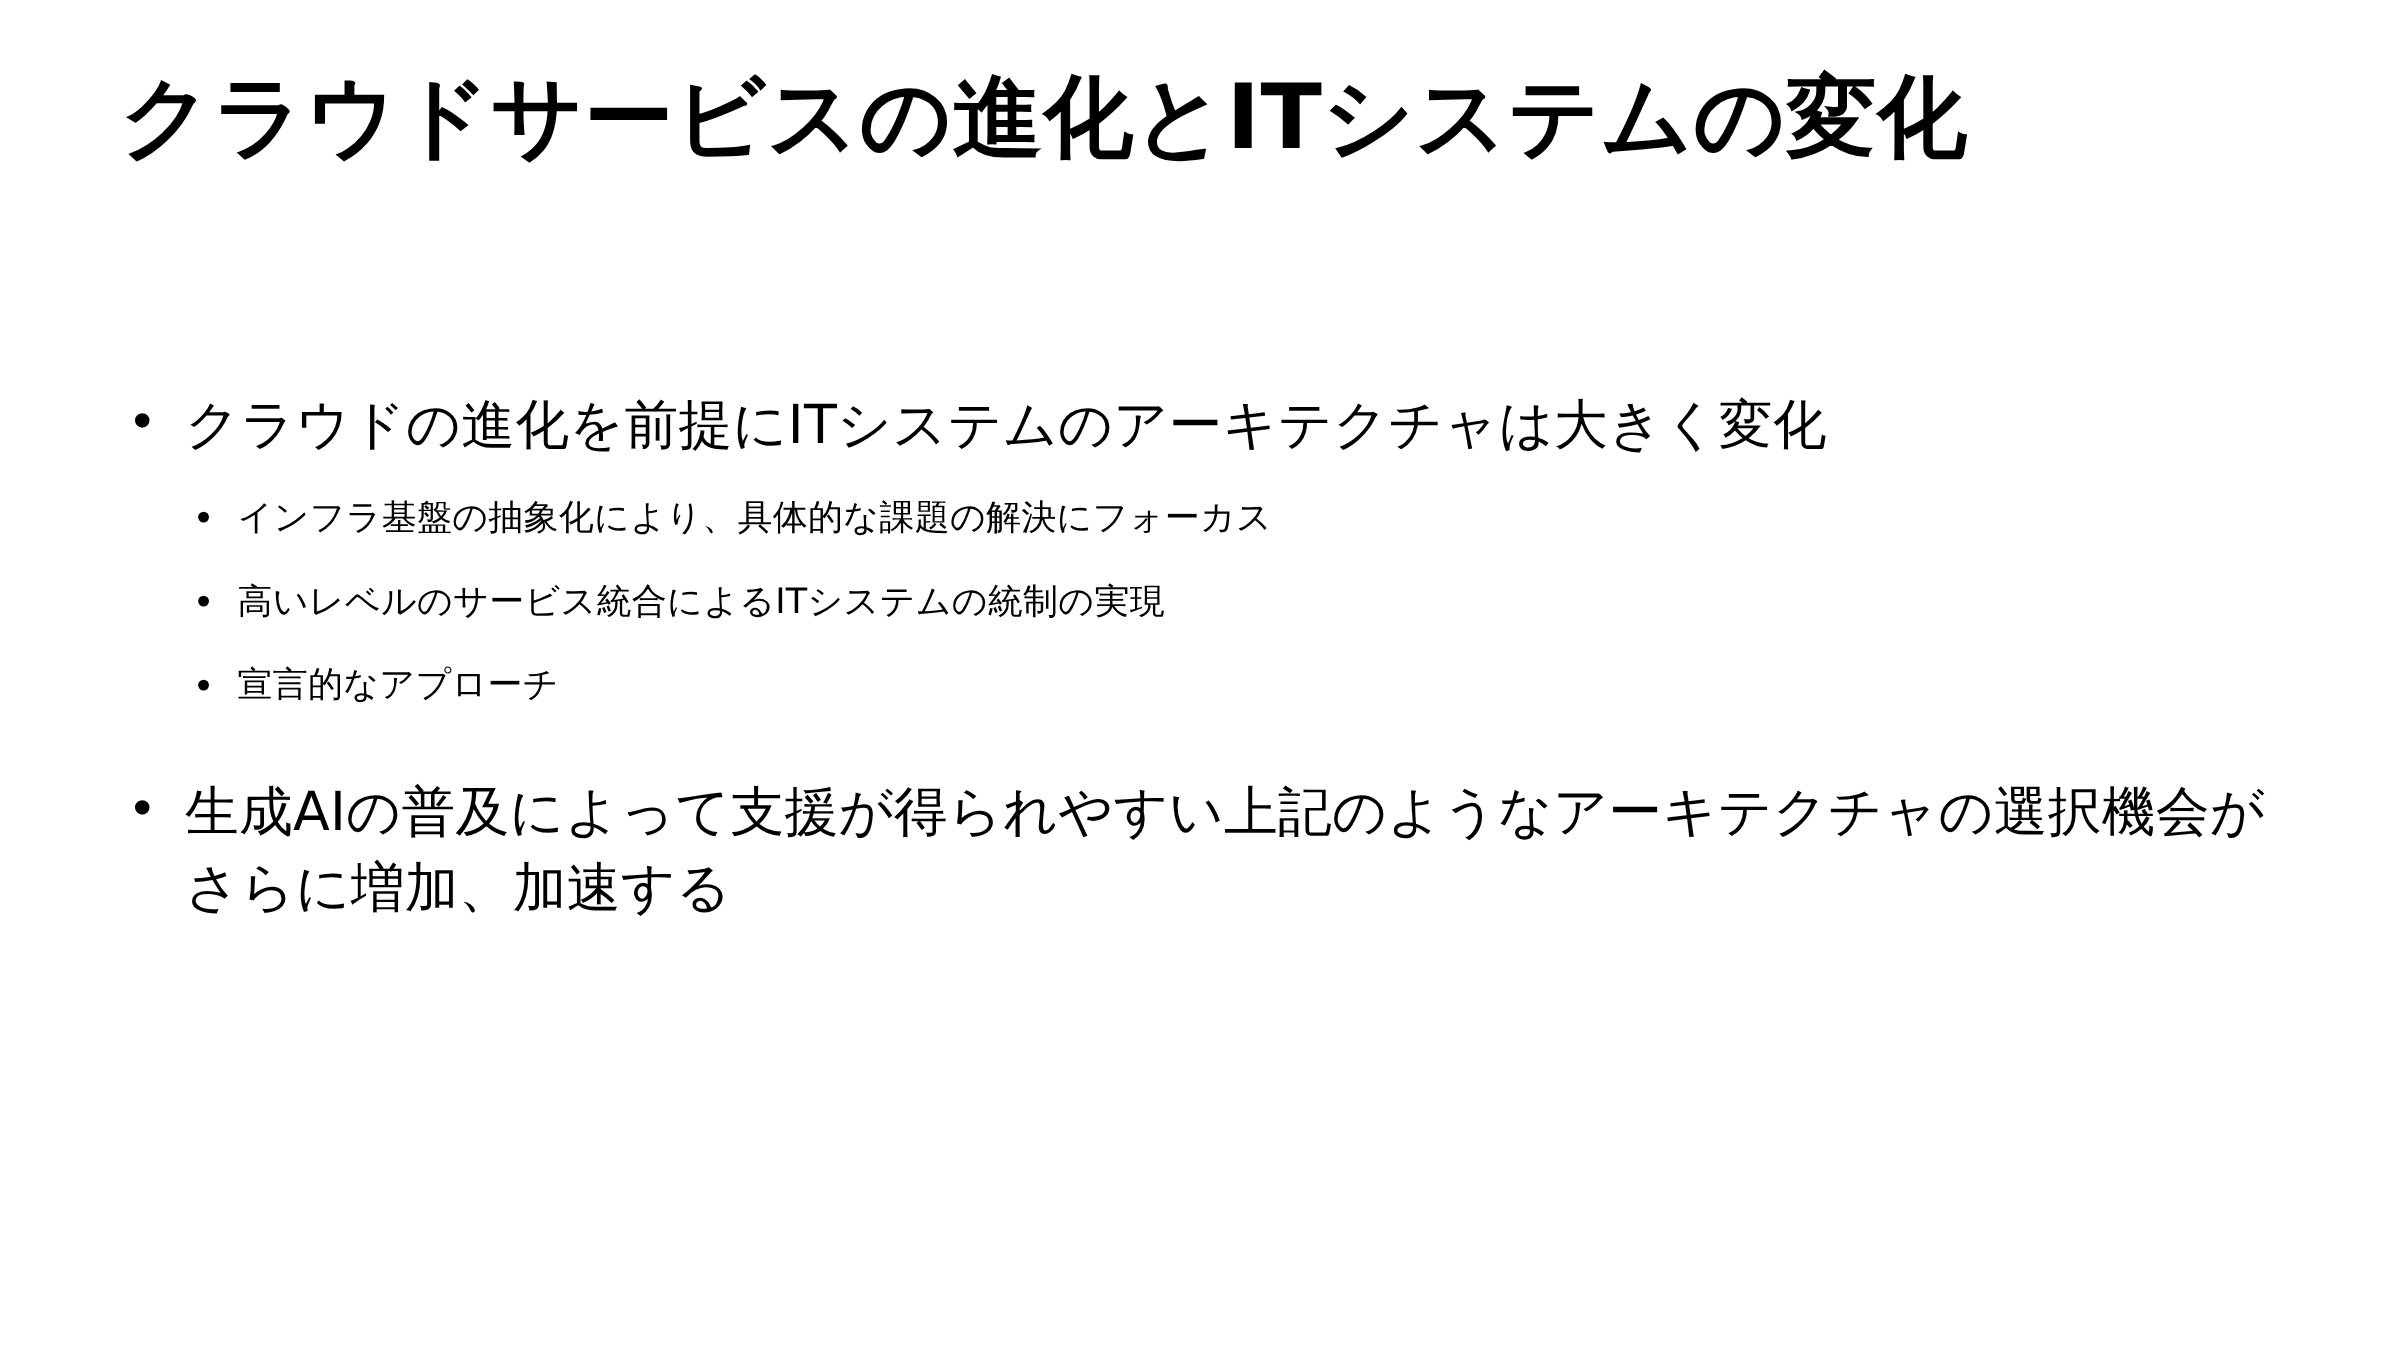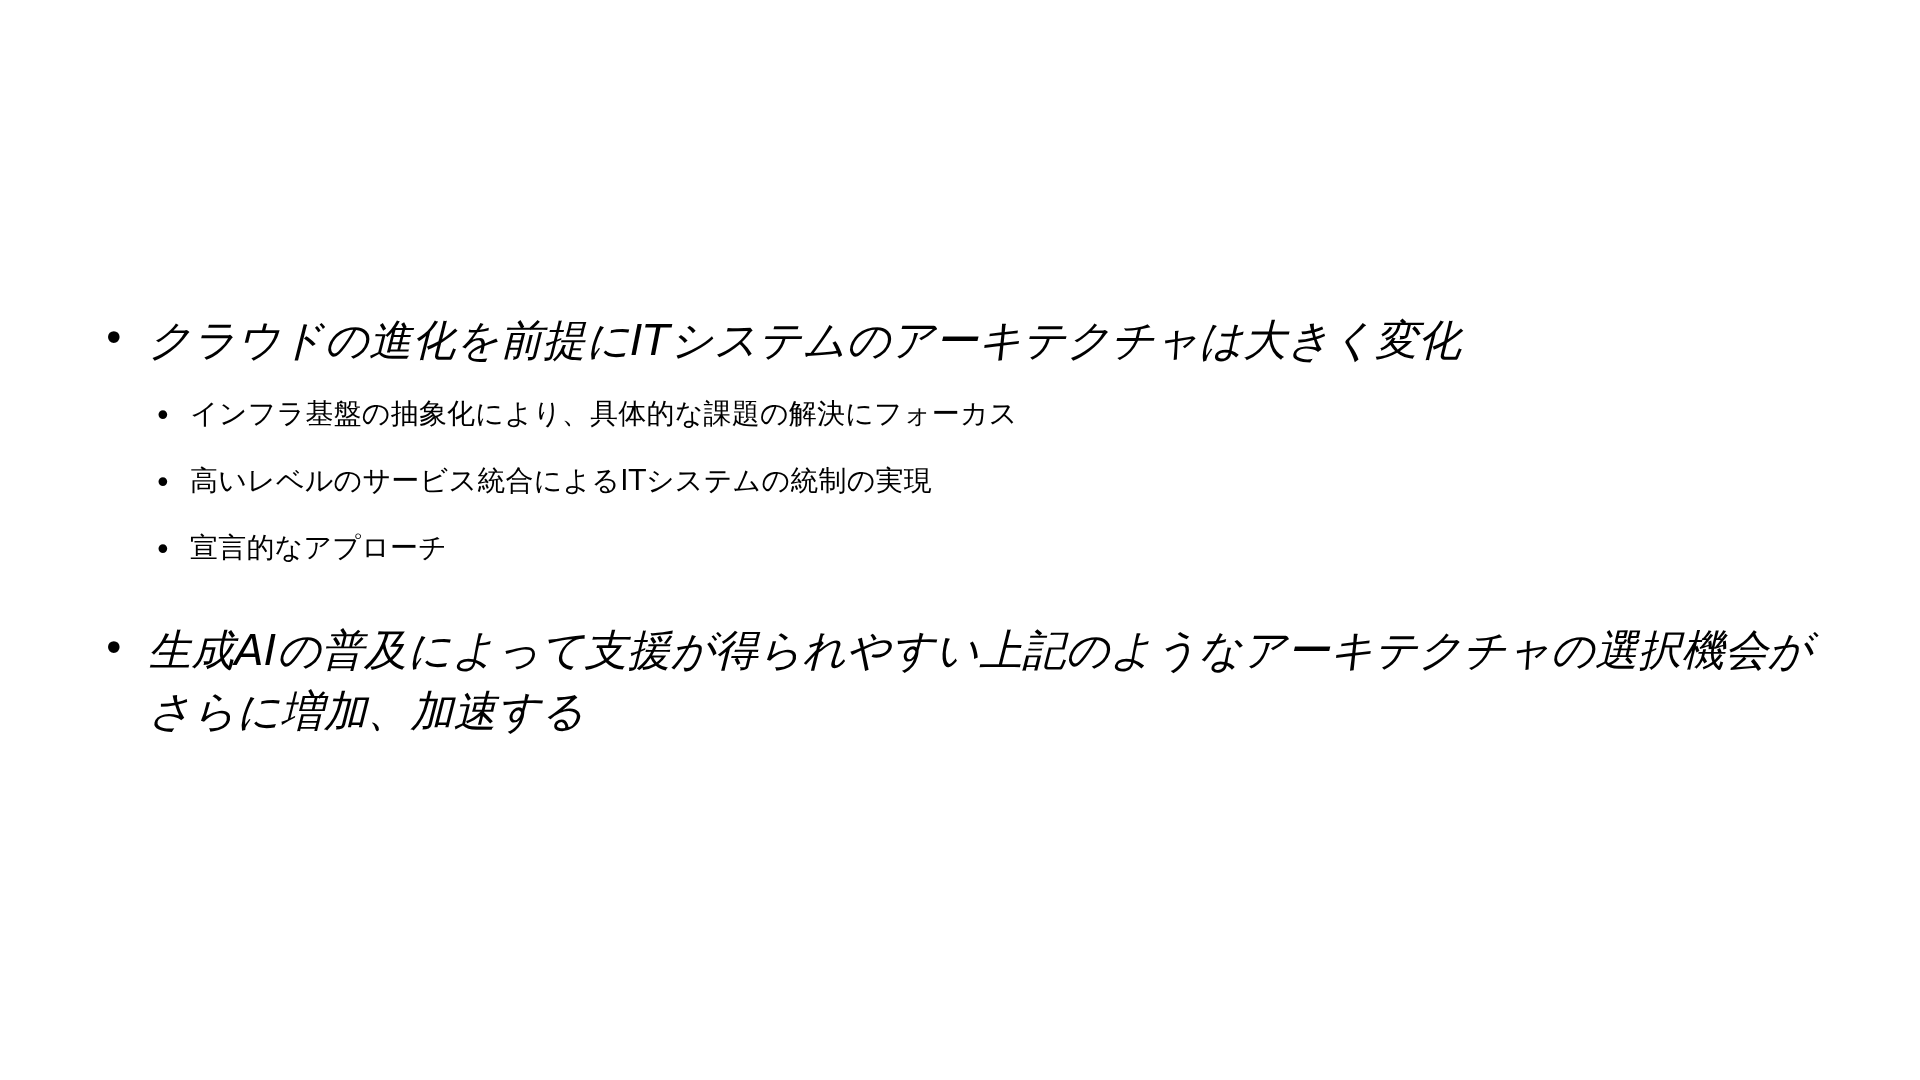--- a/index.html
+++ b/index.html
@@ -54,21 +54,20 @@
     line-height: 1.42;
     text-align: left;
     padding-left: 6px;
     box-sizing: border-box;
   }
   .l1-text {
     flex: 1 1 auto;
     font-size: 43px;
     line-height: 1.42;
     letter-spacing: 0.2px;
-    font-style: italic;
   }
   .sub-list {
     margin: 0;
     padding: 0;
     list-style: none;
   }
   .l2-item {
     display: flex;
     align-items: flex-start;
     margin: 22px 0 22px 0;
@@ -90,20 +89,21 @@
   }
   .block-gap {
     height: 26px;
   }
 </style>
 </head>
 <body>
 
 <div class="slide">
 
+  <div class="slide-title">クラウドサービスの進化とITシステムの変化</div>
 
   <ul class="body-list">
 
     <li class="l1-item">
       <span class="l1-bullet">•</span>
       <span class="l1-text">クラウドの進化を前提にITシステムのアーキテクチャは大きく変化</span>
     </li>
 
     <li>
       <ul class="sub-list">

